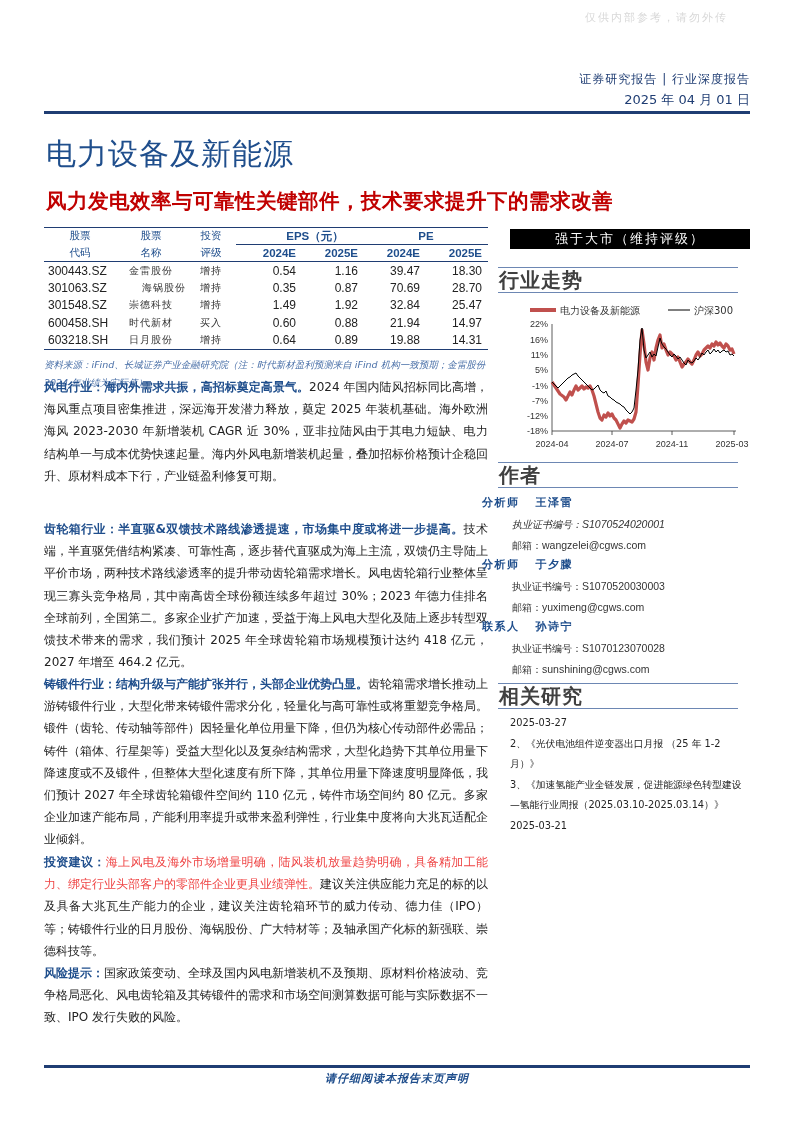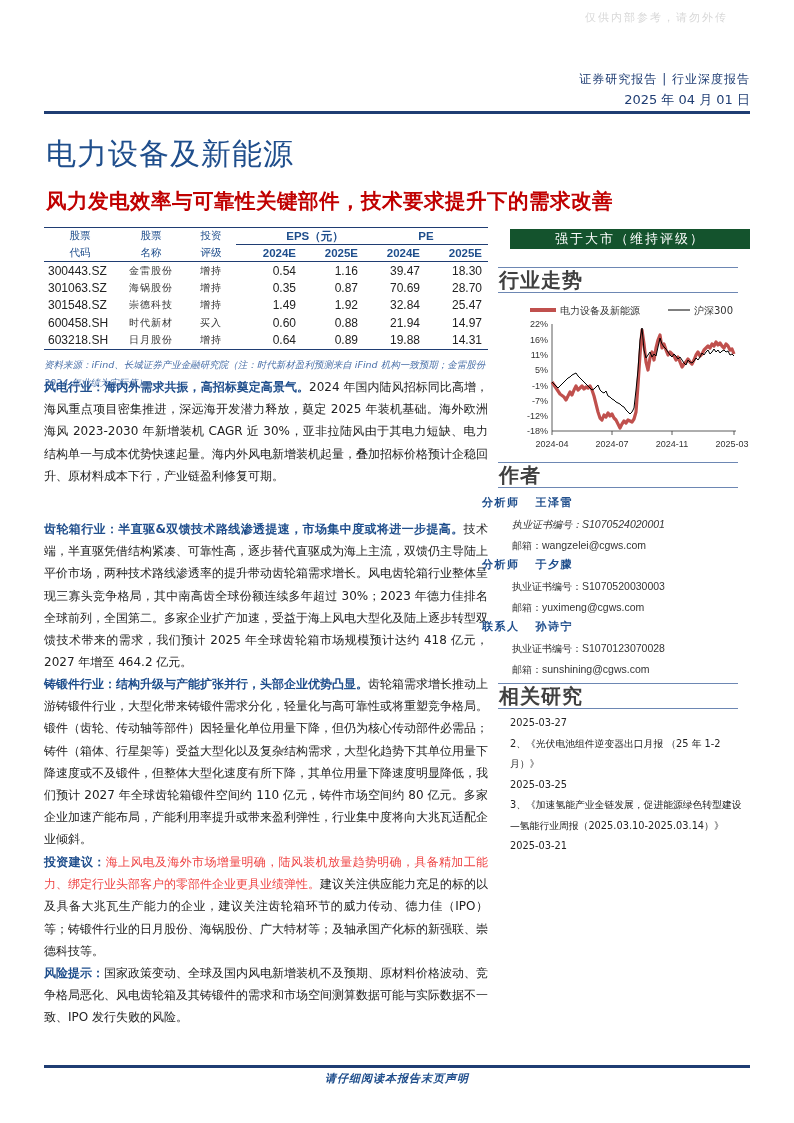--- a/index.html
+++ b/index.html
@@ -27,21 +27,21 @@
   .stock-table tr.last td { border-bottom: 1.5px solid #1f3d73; }
   .stock-table tr.head2 th { border-bottom: 1px solid #1f3d73; }
 
   .source-note { left: 44px; top: 356px; width: 444px; font-size: 9.5px; line-height: 18px; color: #4a70a8; font-style: italic; }
 
   .body-col { left: 44px; width: 444px; font-size: 12px; line-height: 22.2px; color: #222; text-align: justify; }
   .lead { color: #1f4e8c; font-weight: bold; }
   .lead-dark { color: #ef4444; font-weight: normal; }
 
   
-  .rating-box { left: 510px; top: 229px; width: 240px; height: 20px; background: #14532d; color: #fff; font-size: 13px; text-align: center; line-height: 20px; letter-spacing: 2px; }
+  .rating-box { left: 510px; top: 229px; width: 240px; height: 20px; background: #000000; color: #fff; font-size: 13px; text-align: center; line-height: 20px; letter-spacing: 2px; }
   .sec-head { left: 498px; width: 240px; border-top: 1px solid #6d87b3; border-bottom: 1.5px solid #6d87b3; height: 26px; color: #404040; font-size: 20px; line-height: 24px; letter-spacing: 1px; padding-left: 1px; font-weight: bold; }
 
   .chart-box { left: 510px; top: 300px; width: 250px; height: 155px; }
 
   .analyst-name { left: 482px; font-size: 11px; color: #1f4e8c; letter-spacing: 1.5px; font-weight: bold; }
   .analyst-line { left: 512px; font-size: 10px; color: #333; }
   .analyst-line .val { font-family: "Liberation Sans", sans-serif; font-size: 10.5px; }
 
   .related { left: 510px; top: 713px; width: 240px; font-size: 9.8px; line-height: 20.5px; color: #222; }
 
@@ -90,21 +90,21 @@
     <td style="padding-left:4px">300443.SZ</td>
     <td class="cn" style="text-align:center">金雷股份</td>
     <td class="cn" style="text-align:center">增持</td>
     <td class="num">0.54</td>
     <td class="num">1.16</td>
     <td class="num">39.47</td>
     <td class="num">18.30</td>
   </tr>
   <tr>
     <td style="padding-left:4px">301063.SZ</td>
-    <td class="cn" style="text-align:center">海锅股份</td>
+    <td class="cn" style="text-align:right">海锅股份</td>
     <td class="cn" style="text-align:center">增持</td>
     <td class="num">0.35</td>
     <td class="num">0.87</td>
     <td class="num">70.69</td>
     <td class="num">28.70</td>
   </tr>
   <tr>
     <td style="padding-left:4px">301548.SZ</td>
     <td class="cn" style="text-align:center">崇德科技</td>
     <td class="cn" style="text-align:center">增持</td>
@@ -233,21 +233,20 @@
 </div>
 
 <div class="abs sec-head" style="top:683px;">相关研究</div>
 
 <div class="abs related">
   <div>
     <div>2025-03-27</div>
   </div>
   <div>
     <div>2、《光伏电池组件逆变器出口月报 （25 年 1-2 月）》</div>
-    <div>2025-03-25</div>
   </div>
   <div>
     <span>3、《加速氢能产业全链发展，促进能源绿色转型建设—氢能行业周报（2025.03.10-2025.03.14）》</span>
     <span>2025-03-21</span>
   </div>
 </div>
 
 <div class="abs footer-rule"></div>
 <div class="abs footer-text">请仔细阅读本报告末页声明</div>
 

